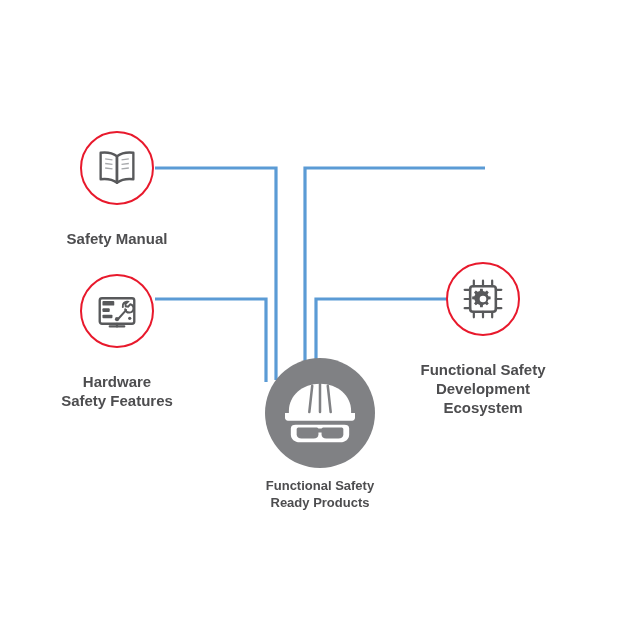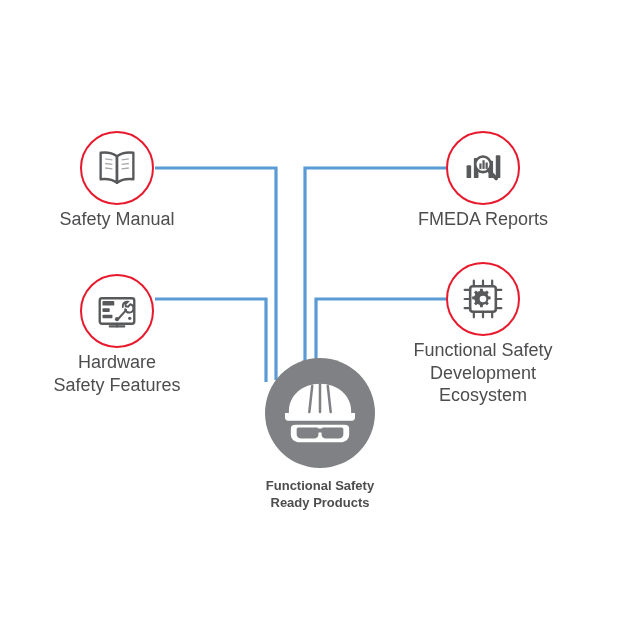--- a/index.html
+++ b/index.html
@@ -39,23 +39,23 @@
     border-radius: 50%;
     border: 2px solid #e8192c;
     background: #ffffff;
     margin: 0 auto;
     display: flex;
     align-items: center;
     justify-content: center;
     box-sizing: border-box;
   }
   .node-label {
-    margin-top: 3px;
-    font-size: 18px;
-    font-weight: normal;
+    margin-top: 25px;
+    font-size: 15px;
+    font-weight: bold;
     color: #4d4d4f;
     line-height: 1.25;
     white-space: pre-line;
   }
 
   
   #node-safety-manual   { left: 32px;  top: 131px; }
   #node-fmeda-reports   { left: 398px; top: 131px; }
   #node-hardware-safety { left: 32px;  top: 274px; }
   #node-fsde            { left: 398px; top: 262px; }
@@ -119,42 +119,20 @@
           <line x1="11" y1="22" x2="19" y2="23"></line>
           <line x1="29" y1="13" x2="37" y2="12"></line>
           <line x1="29" y1="18" x2="37" y2="17"></line>
           <line x1="29" y1="23" x2="37" y2="22"></line>
         </g>
       </svg>
     </div>
     <div class="node-label">Safety Manual</div>
   </div>
 
-  <div class="node" id="node-fmeda-reports">
-    <div class="circle">
-      <svg width="44" height="42" viewBox="0 0 48 46">
-        <g fill="#58595B">
-          <rect x="6" y="20" width="5" height="14" rx="1"></rect>
-          <rect x="14" y="12" width="5" height="22" rx="1"></rect>
-          <rect x="30" y="15" width="5" height="19" rx="1"></rect>
-          <rect x="38" y="9" width="5" height="25" rx="1"></rect>
-        </g>
-        <g fill="none" stroke="#58595B" stroke-width="2.8">
-          <circle cx="24" cy="19" r="8.5" fill="#ffffff"></circle>
-          <line x1="30" y1="25.5" x2="38.5" y2="34.5" stroke-width="4" stroke-linecap="round"></line>
-        </g>
-        <g fill="#58595B">
-          <rect x="20" y="18" width="2.4" height="6"></rect>
-          <rect x="23.4" y="14.5" width="2.4" height="9.5"></rect>
-          <rect x="26.8" y="17" width="2.4" height="7"></rect>
-        </g>
-      </svg>
-    </div>
-    <div class="node-label">FMEDA Reports</div>
-  </div>
 
   <div class="node" id="node-hardware-safety">
     <div class="circle">
       <svg width="44" height="40" viewBox="0 0 48 44">
         <rect x="5" y="8" width="38" height="28" rx="2.5" fill="none" stroke="#58595B" stroke-width="2.6"></rect>
         <g fill="#58595B">
           <rect x="8" y="11" width="13" height="5" rx="1"></rect>
           <rect x="8" y="19" width="8" height="4" rx="1"></rect>
           <rect x="8" y="26" width="11" height="4" rx="1"></rect>
         </g>

